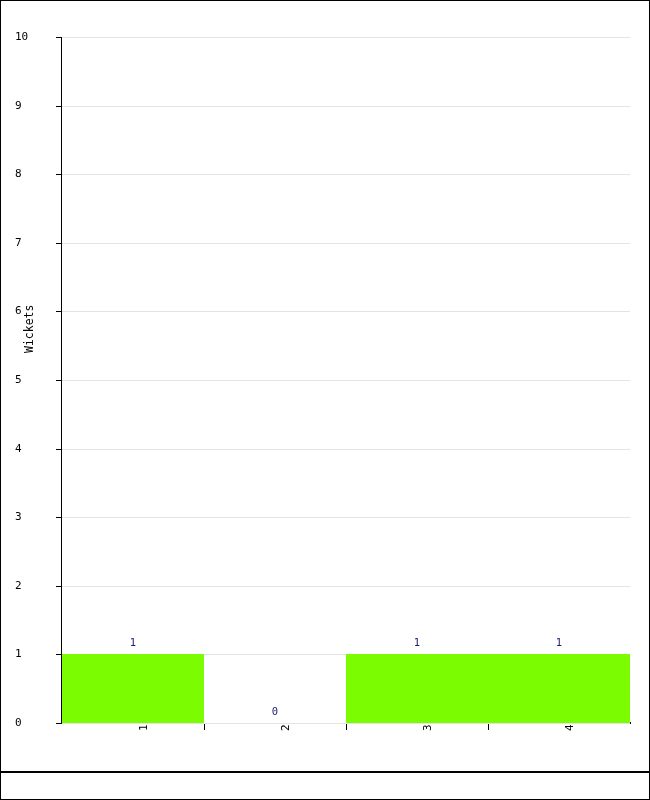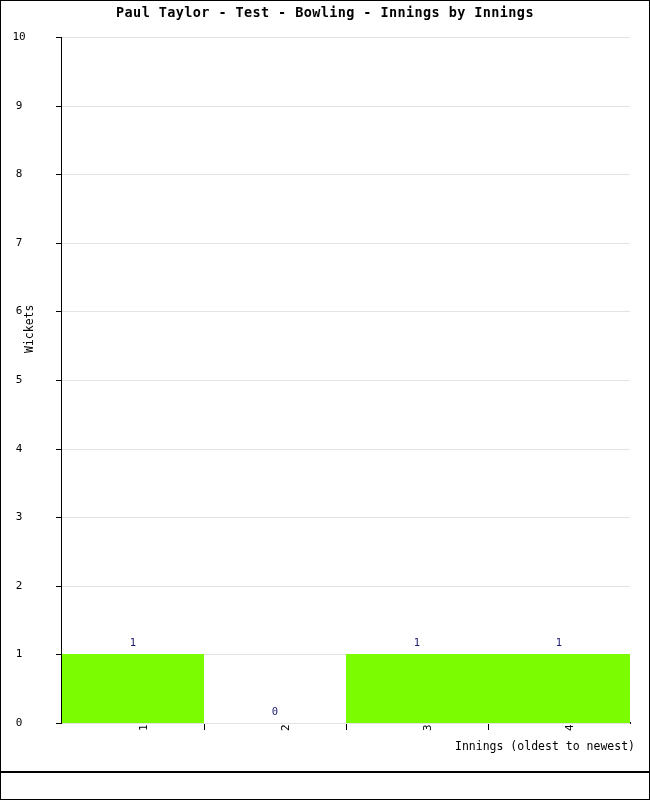--- a/index.html
+++ b/index.html
@@ -72,23 +72,23 @@
   }
   .ytick-mark {
     position: absolute;
     width: 6px;
     height: 1px;
     background: #000000;
     left: 55px;
   }
   .ytick-label {
     position: absolute;
-    right: 18px;
+    right: 4px;
     width: 36px;
-    text-align: center;
+    text-align: left;
     font-size: 11px;
     color: #000000;
     line-height: 10px;
   }
   #ytick-labels {
     position: absolute;
     left: 12px;
     top: 0;
     width: 42px;
     height: 798px;
@@ -163,21 +163,20 @@
     font-size: 12px;
     color: #000000;
     white-space: nowrap;
   }
 </style>
 </head>
 <body>
 
 <div id="page">
 
-  <div id="chart-title">Paul Taylor - Test - Bowling - Innings by Innings</div>
 
   <div id="axis-left"></div>
   <div id="axis-bottom"></div>
 
   <div id="plot-area">
     <div id="gridlines">
         <div class="gridline" style="top: 686px;"></div>
         <div class="gridline" style="top: 617.4px;"></div>
         <div class="gridline" style="top: 548.8px;"></div>
         <div class="gridline" style="top: 480.2px;"></div>
@@ -232,17 +231,16 @@
       <div class="xtick-label" style="left: 563px;">4</div>
     </div>
   <div id="bar-labels">
       <div class="bar-label" style="left: 61px; width: 142px; top: 636.4px;">1</div>
       <div class="bar-label" style="left: 203px; width: 142px; top: 705px;">0</div>
       <div class="bar-label" style="left: 345px; width: 142px; top: 636.4px;">1</div>
       <div class="bar-label" style="left: 487px; width: 142px; top: 636.4px;">1</div>
     </div>
 
   <div id="yaxis-title">Wickets</div>
-  <div id="xaxis-title">Innings (oldest to newest)</div>
 
   <div id="footer-rule"></div>
 
 </div>
 
 </body></html>

